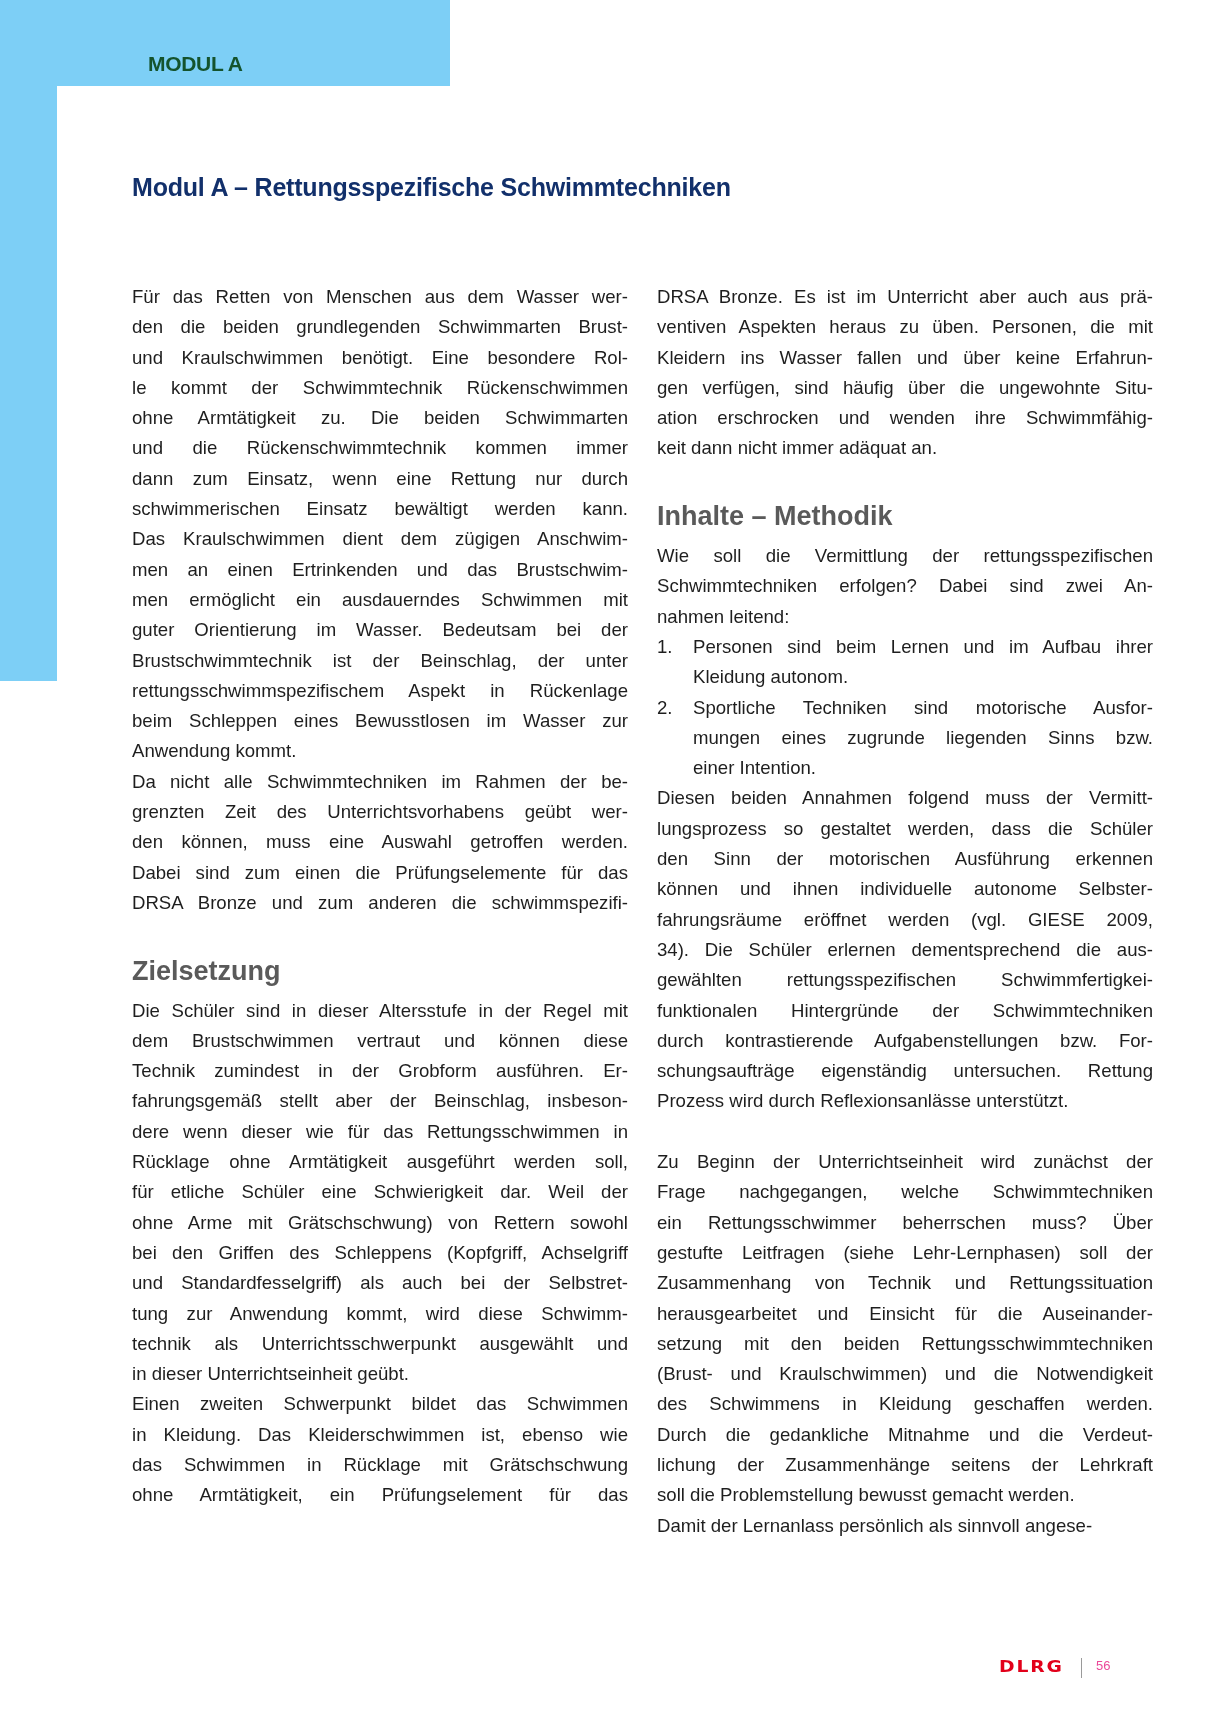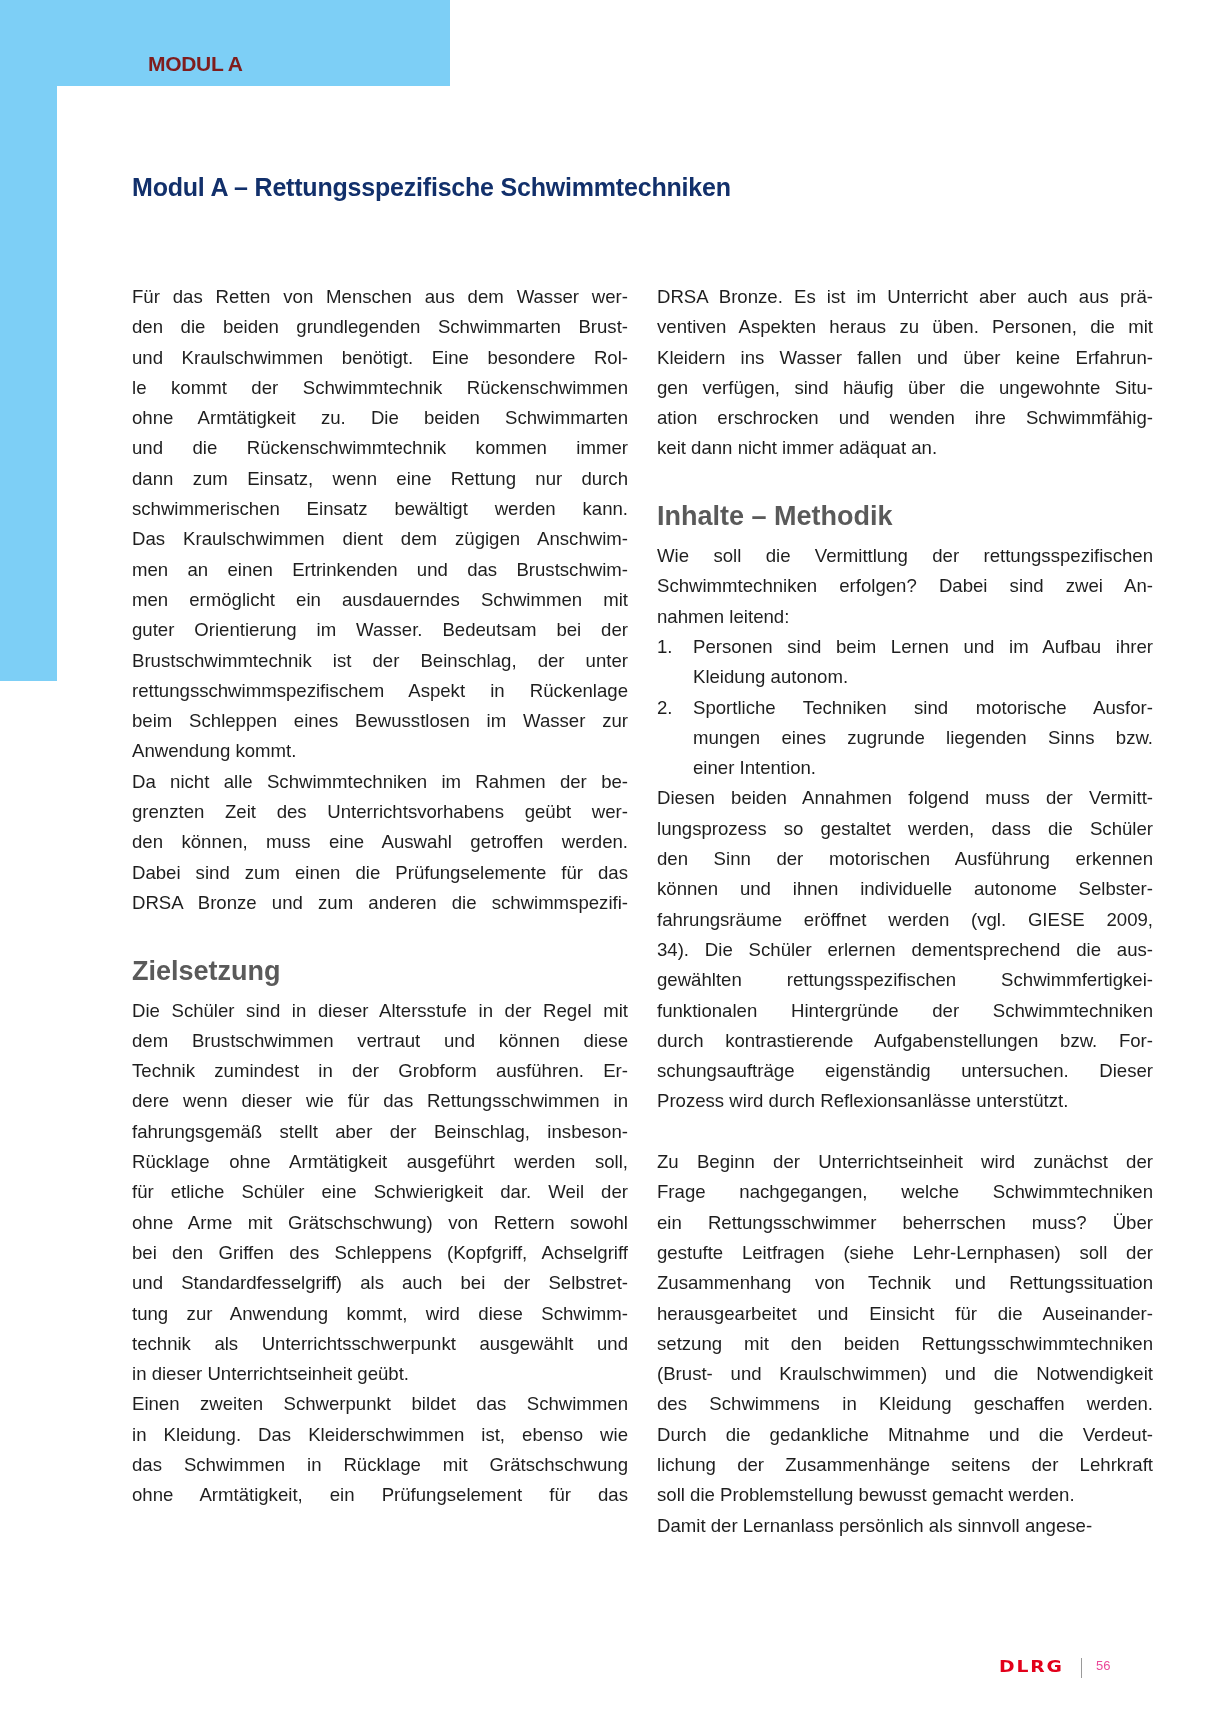--- a/index.html
+++ b/index.html
@@ -12,21 +12,21 @@
   .top-band {
     position: absolute; left: 0; top: 0; width: 450px; height: 86px;
     background: #7dcff6;
   }
   .left-band {
     position: absolute; left: 0; top: 0; width: 57px; height: 681px;
     background: #7dcff6;
   }
   .module-label {
     position: absolute; left: 148px; top: 52px;
-    font-size: 21px; font-weight: bold; color: #7f1d1d; letter-spacing: -0.3px;
+    font-size: 21px; font-weight: bold; color: #14532d; letter-spacing: -0.3px;
   }
   .page-title {
     position: absolute; left: 132px; top: 173px; margin: 0;
     font-size: 25px; font-weight: bold; color: #12306b; letter-spacing: -0.2px;
     white-space: nowrap;
   }
   .col {
     position: absolute; top: 282px; width: 496px;
     font-size: 18.6px; line-height: 30.3px;
   }
@@ -89,22 +89,22 @@
     <span class="ln">den können, muss eine Auswahl getroffen werden.</span>
     <span class="ln">Dabei sind zum einen die Prüfungselemente für das</span>
     <span class="ln">DRSA Bronze und zum anderen die schwimmspezifi-</span>
   </div>
   <div class="gap"></div>
   <h2 class="heading" style="margin:0 0 2px 0;">Zielsetzung</h2>
   <div>
     <span class="ln">Die Schüler sind in dieser Altersstufe in der Regel mit</span>
     <span class="ln">dem Brustschwimmen vertraut und können diese</span>
     <span class="ln">Technik zumindest in der Grobform ausführen. Er-</span>
+    <span class="ln">fahrungsgemäß stellt aber der Beinschlag, insbeson-</span>
     <span class="ln">dere wenn dieser wie für das Rettungsschwimmen in</span>
-    <span class="ln">fahrungsgemäß stellt aber der Beinschlag, insbeson-</span>
     <span class="ln">Rücklage ohne Armtätigkeit ausgeführt werden soll,</span>
     <span class="ln">für etliche Schüler eine Schwierigkeit dar. Weil der</span>
     <span class="ln">ohne Arme mit Grätschschwung) von Rettern sowohl</span>
     <span class="ln">bei den Griffen des Schleppens (Kopfgriff, Achselgriff</span>
     <span class="ln">und Standardfesselgriff) als auch bei der Selbstret-</span>
     <span class="ln">tung zur Anwendung kommt, wird diese Schwimm-</span>
     <span class="ln">technik als Unterrichtsschwerpunkt ausgewählt und</span>
     <span class="ln last">in dieser Unterrichtseinheit geübt.</span>
   </div>
   <div>
@@ -151,21 +151,21 @@
   <div>
     <span class="ln">Diesen beiden Annahmen folgend muss der Vermitt-</span>
     <span class="ln">lungsprozess so gestaltet werden, dass die Schüler</span>
     <span class="ln">den Sinn der motorischen Ausführung erkennen</span>
     <span class="ln">können und ihnen individuelle autonome Selbster-</span>
     <span class="ln">fahrungsräume eröffnet werden (vgl. GIESE 2009,</span>
     <span class="ln">34). Die Schüler erlernen dementsprechend die aus-</span>
     <span class="ln">gewählten rettungsspezifischen Schwimmfertigkei-</span>
     <span class="ln">funktionalen Hintergründe der Schwimmtechniken</span>
     <span class="ln">durch kontrastierende Aufgabenstellungen bzw. For-</span>
-    <span class="ln">schungsaufträge eigenständig untersuchen. Dieser</span>
+    <span class="ln">schungsaufträge eigenständig untersuchen. Rettung</span>
     <span class="ln last">Prozess wird durch Reflexionsanlässe unterstützt.</span>
   </div>
   <div class="gap"></div>
   <div>
     <span class="ln">Zu Beginn der Unterrichtseinheit wird zunächst der</span>
     <span class="ln">Frage nachgegangen, welche Schwimmtechniken</span>
     <span class="ln">ein Rettungsschwimmer beherrschen muss? Über</span>
     <span class="ln">gestufte Leitfragen (siehe Lehr-Lernphasen) soll der</span>
     <span class="ln">Zusammenhang von Technik und Rettungssituation</span>
     <span class="ln">herausgearbeitet und Einsicht für die Auseinander-</span>

